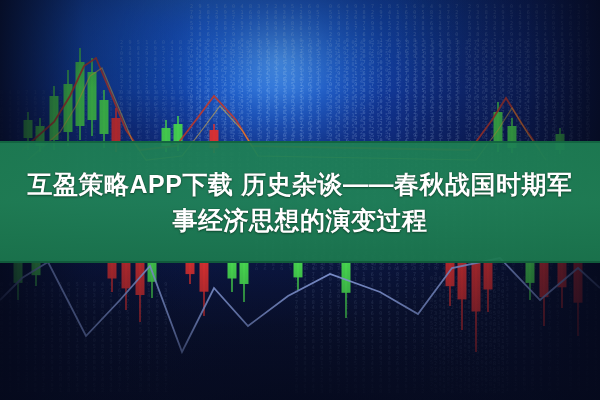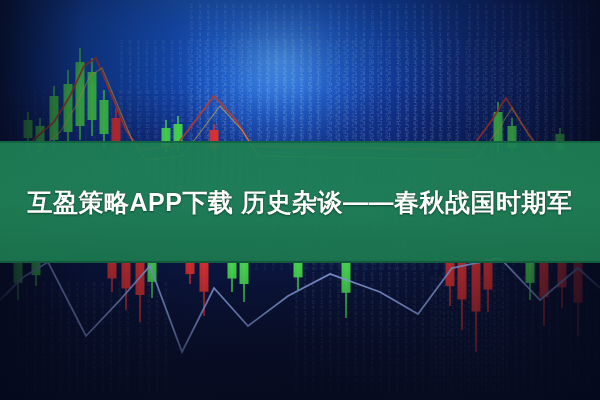--- a/index.html
+++ b/index.html
@@ -325,15 +325,16 @@
     </svg>
 
   <div class="bg-vignette"></div>
 
   <div class="band"></div>
   <div class="band-edge-top"></div>
   <div class="band-edge-bot"></div>
 
   <div class="title-wrap">
     <div class="title-line">互盈策略APP下载 历史杂谈——春秋战国时期军</div>
+    <div class="title-line">事经济思想的演变过程</div>
   </div>
 
 </div>
 
 </body></html>

